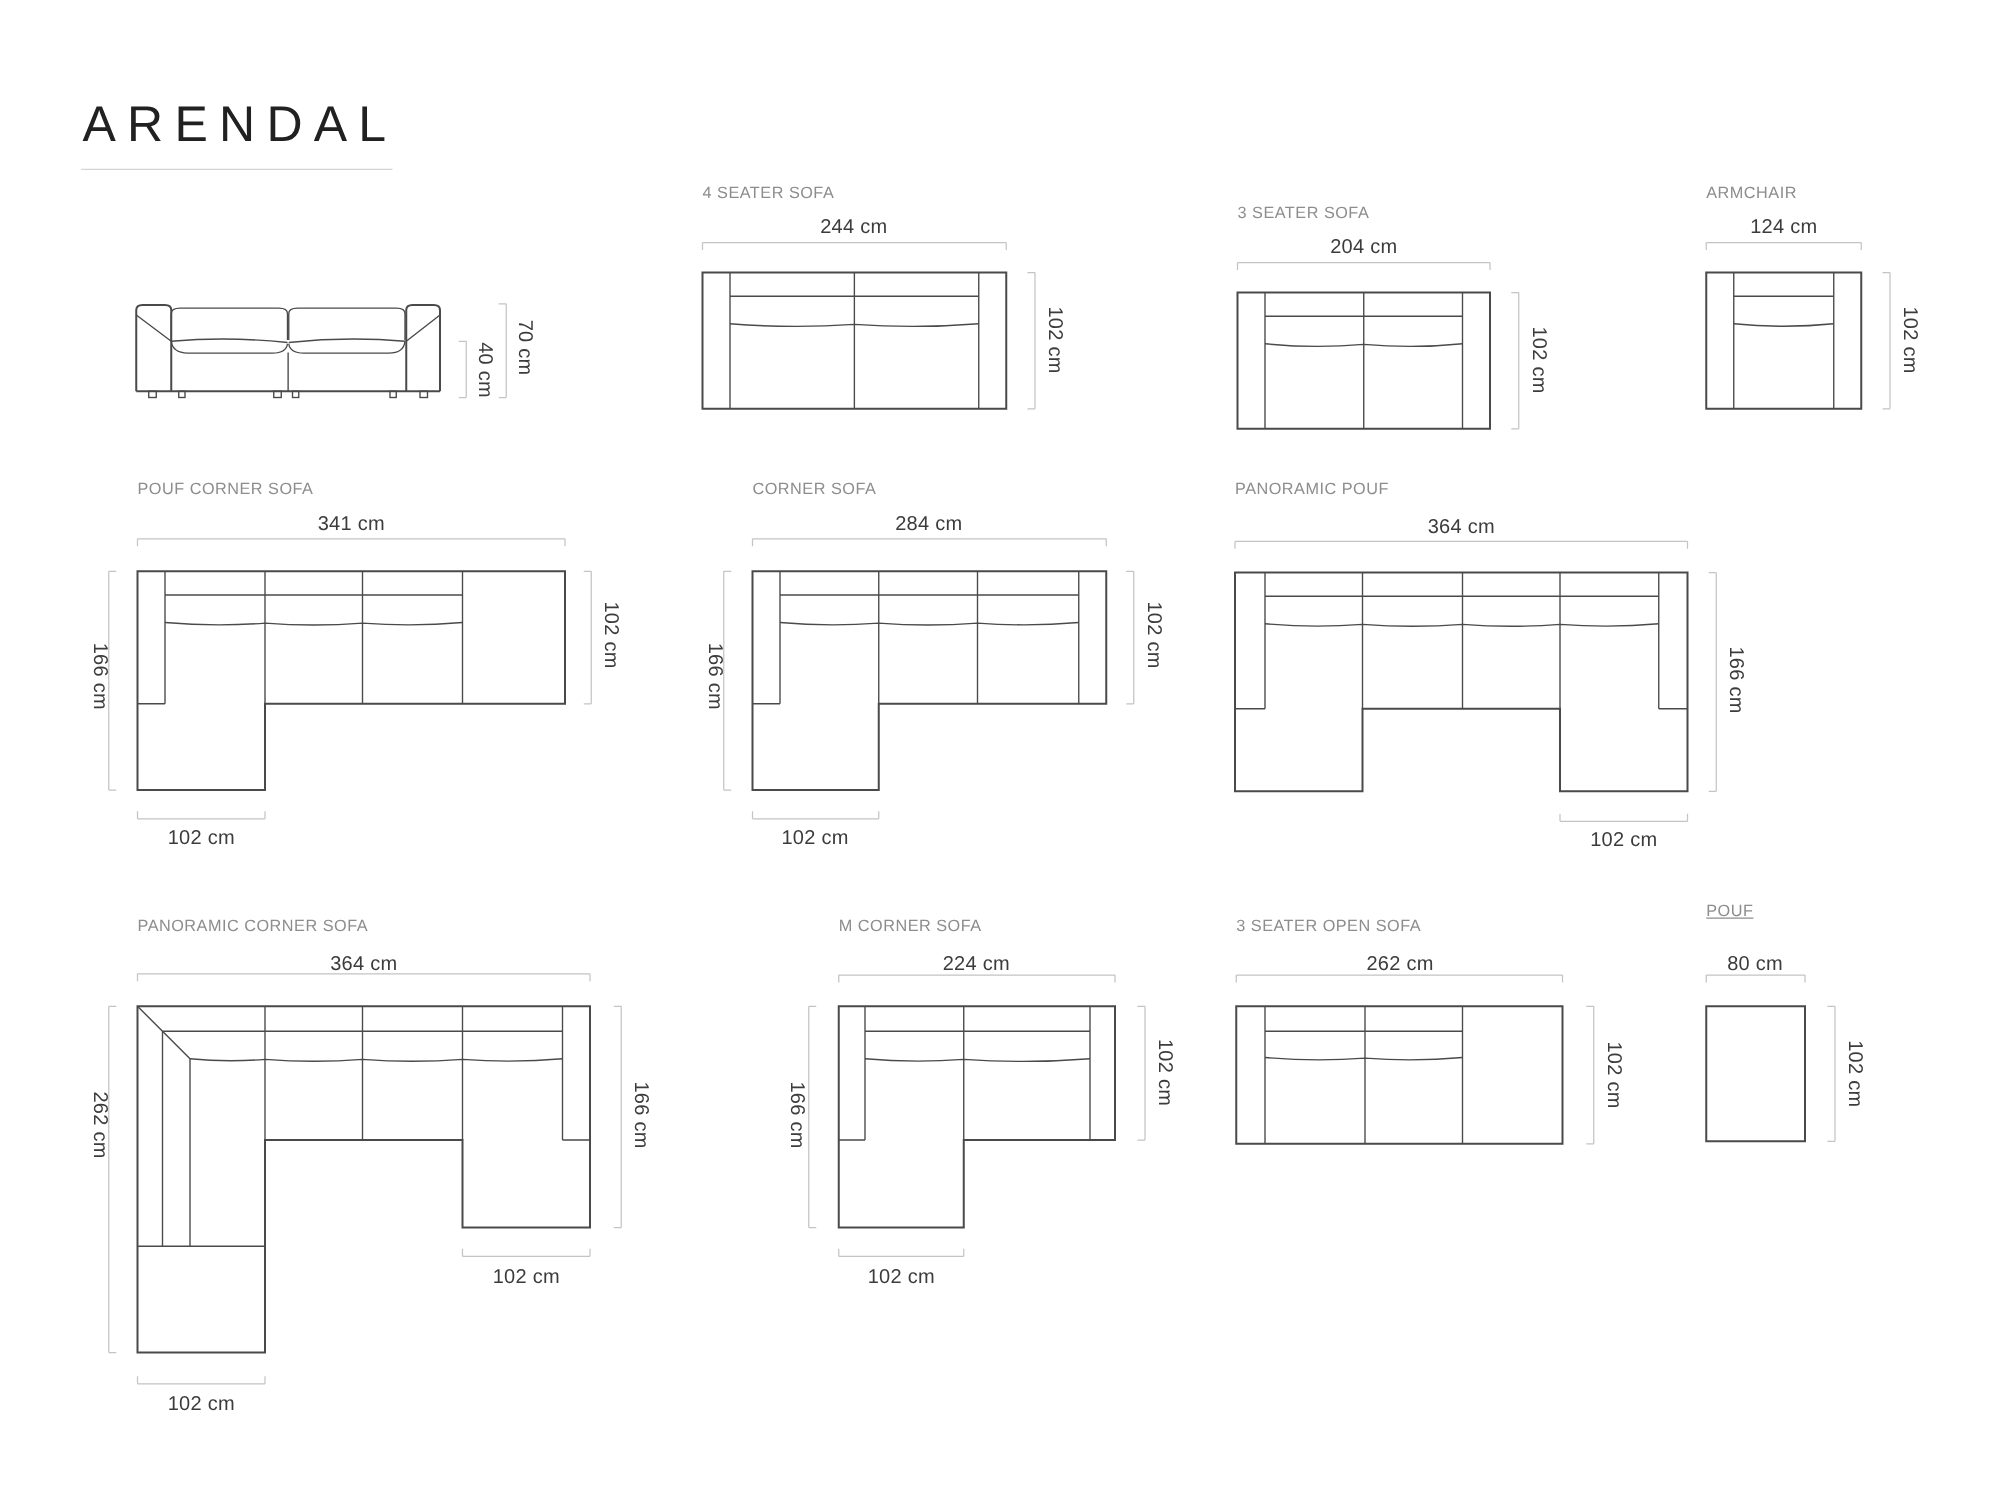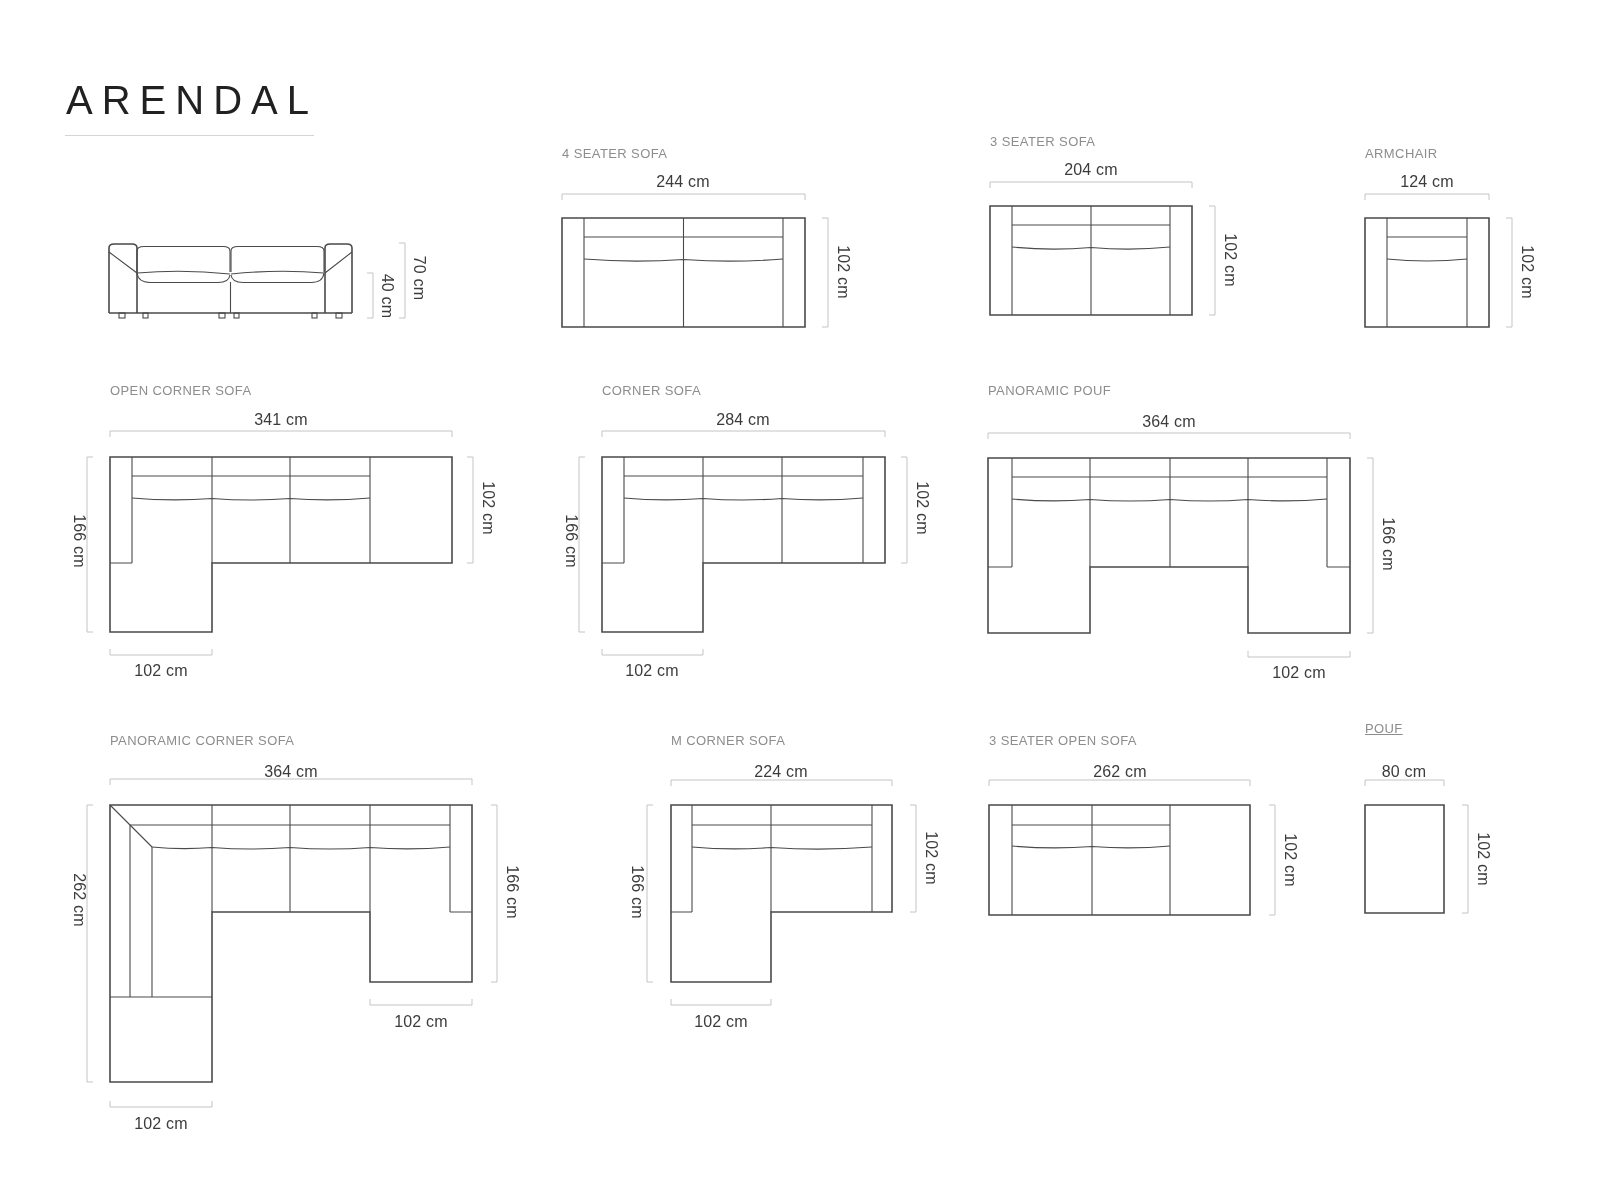--- a/index.html
+++ b/index.html
@@ -90,21 +90,21 @@
         </g>
       <g class="inner">
         <path d="M33 30 V139 M232 30 V139 M132.5 30 V139"></path>
         <path d="M33 49 H232"></path>
         <path d="M33 71 Q82 75 132.5 71.5 Q182 75 232 71"></path>
       </g>
     </svg>
     <span class="dv" style="left:283px;top:132px;">102 cm</span>
   </div>
 
-  <div class="fig" style="left:968px;top:128px;width:310px;height:200px;">
+  <div class="fig" style="left:968px;top:156px;width:310px;height:200px;">
     <span class="lbl" style="left:22px;top:5px;">3 SEATER SOFA</span>
     <span class="dh" style="left:123px;top:33px;">204 cm</span>
     <svg width="310" height="150" viewBox="0 0 310 150" style="top:48px;">
       <g class="dim">
         <path d="M22 6 H224 M22 6 V12 M224 6 V12"></path>
         <path d="M247 30 V139 M247 30 H241 M247 139 H241"></path>
       </g>
       <g class="draw">
           <path d="M22 30 H224 V139 H22 Z"></path>
         </g>
@@ -131,21 +131,21 @@
       <g class="inner">
         <path d="M27 30 V139 M107 30 V139"></path>
         <path d="M27 49 H107"></path>
         <path d="M27 71 Q67 75 107 71"></path>
       </g>
     </svg>
     <span class="dv" style="left:158px;top:132px;">102 cm</span>
   </div>
 
   <div class="fig" style="left:60px;top:370px;width:440px;height:310px;">
-    <span class="lbl" style="left:50px;top:12px;">OPEN CORNER SOFA</span>
+    <span class="lbl" style="left:50px;top:12px;">POUF CORNER SOFA</span>
     <span class="dh" style="left:221px;top:41px;">341 cm</span>
     <svg width="440" height="310" viewBox="0 0 440 310">
       <g class="dim">
         <path d="M50 61 H392 M50 61 V67 M392 61 V67"></path>
         <path d="M27 87 V262 M27 87 H33 M27 262 H33"></path>
         <path d="M413 87 V193 M413 87 H407 M413 193 H407"></path>
         <path d="M50 285 H152 M50 285 V279 M152 285 V279"></path>
       </g>
       <g class="draw">
           <path d="M50 87 H392 V193 H152 V262 H50 Z"></path>

